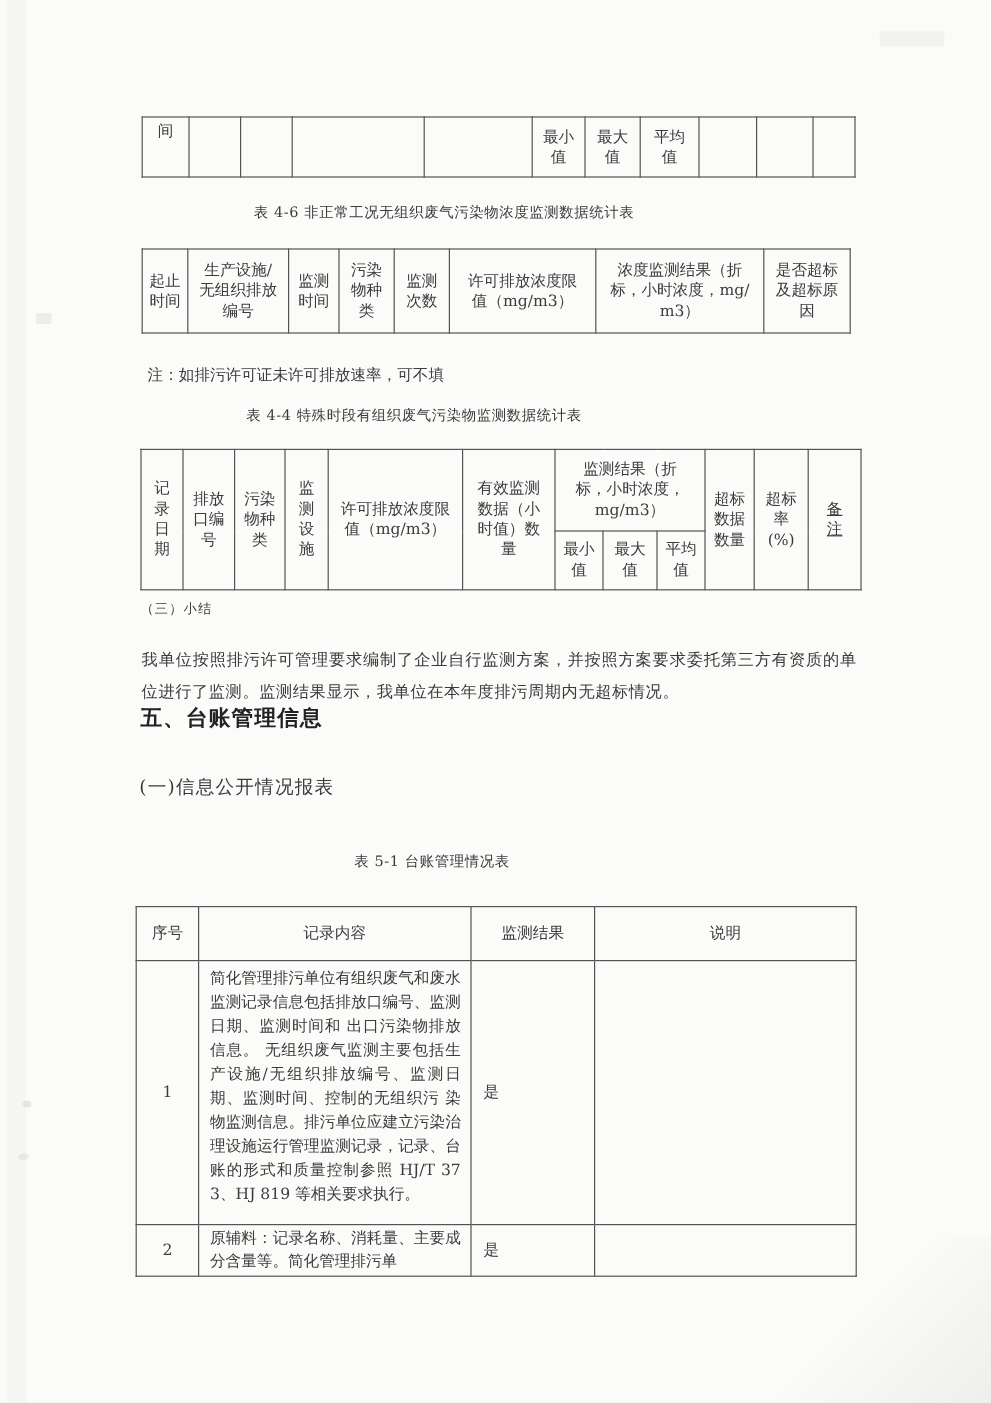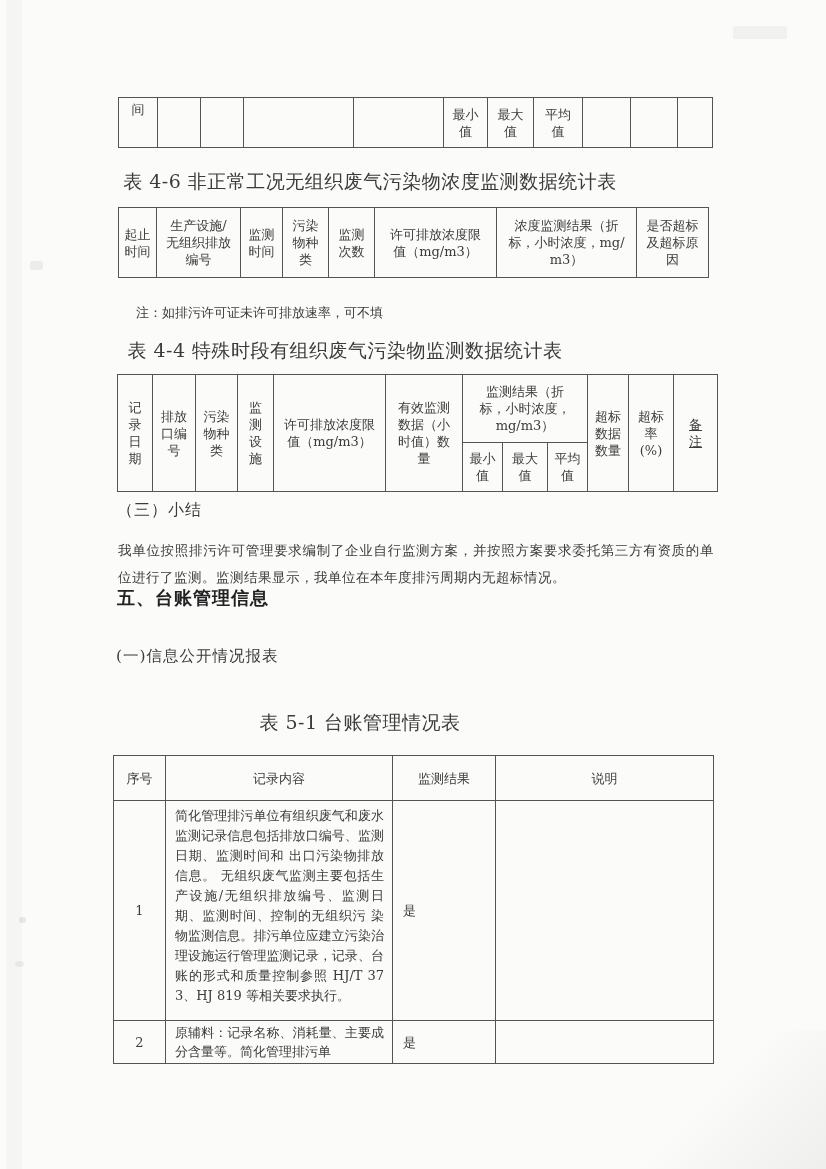--- a/index.html
+++ b/index.html
@@ -22,23 +22,23 @@
   
   .px3{padding-left:3px !important;padding-right:3px !important;}
   .px5{padding-left:5px !important;padding-right:5px !important;}
   .px6{padding-left:6px !important;padding-right:6px !important;}
   .px7{padding-left:7px !important;padding-right:7px !important;}
   .px8{padding-left:8px !important;padding-right:8px !important;}
   .px10{padding-left:10px !important;padding-right:10px !important;}
   .px11{padding-left:11px !important;padding-right:11px !important;}
   .px14{padding-left:14px !important;padding-right:14px !important;margin-left:21px;}
   .px15{padding-left:15px !important;padding-right:15px !important;text-decoration:underline;}
-  .tbl-title{font-size:19px;text-align:center;letter-spacing:0.5px;}
+  .tbl-title{font-size:12px;text-align:center;letter-spacing:0.5px;}
   .note-line{font-size:13px;}
-  .sum-head{font-size:16px;letter-spacing:1px;}
+  .sum-head{font-size:11px;letter-spacing:1px;}
   .body-par{font-size:13.5px;line-height:26.5px;text-align:justify;letter-spacing:0.5px;}
   .sec5-head{
     font-family:"Liberation Sans","DejaVu Sans",sans-serif;
     font-size:18px;font-weight:700;color:#222;letter-spacing:1px;
   }
   .sec5-sub{font-size:15.5px;letter-spacing:1px;}
   .cell-left{text-align:left !important;padding-left:10px !important;}
   .content-cell{
     text-align:justify !important;vertical-align:top !important;
     padding:5px 8px 2px 9px !important;line-height:20px !important;font-size:13px;
@@ -113,21 +113,21 @@
       <td class="px5">监测时间</td>
       <td class="px8">污染物种类</td>
       <td class="px8">监测次数</td>
       <td class="px10">许可排放浓度限值（mg/m3）</td>
       <td class="px10">浓度监测结果（折标，小时浓度，mg/m3）</td>
       <td class="px8">是否超标及超标原因</td>
     </tr>
   </tbody>
     </table>
 
-  <div class="abs note-line" style="left:136px;top:304px;">注：如排污许可证未许可排放速率，可不填</div>
+  <div class="abs note-line" style="left:123px;top:304px;">注：如排污许可证未许可排放速率，可不填</div>
 
   <div class="abs tbl-title" style="left:0;top:338px;width:690px;">表 4-4 特殊时段有组织废气污染物监测数据统计表</div>
 
   <table class="tbl abs" style="left:117px;top:374px;width:600px;">
     <colgroup>
       <col style="width:35px">
         <col style="width:43px">
         <col style="width:42px">
       <col style="width:36px">
         <col style="width:112px">

